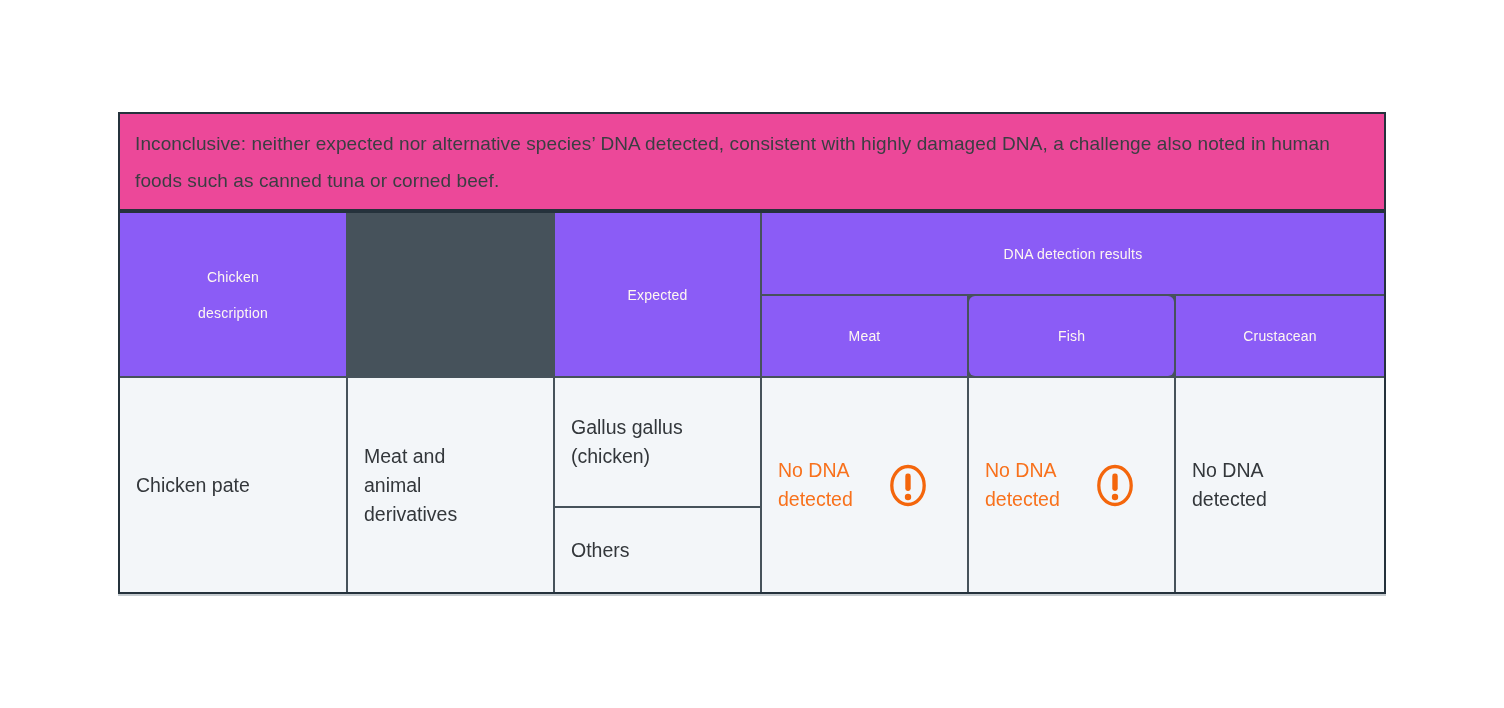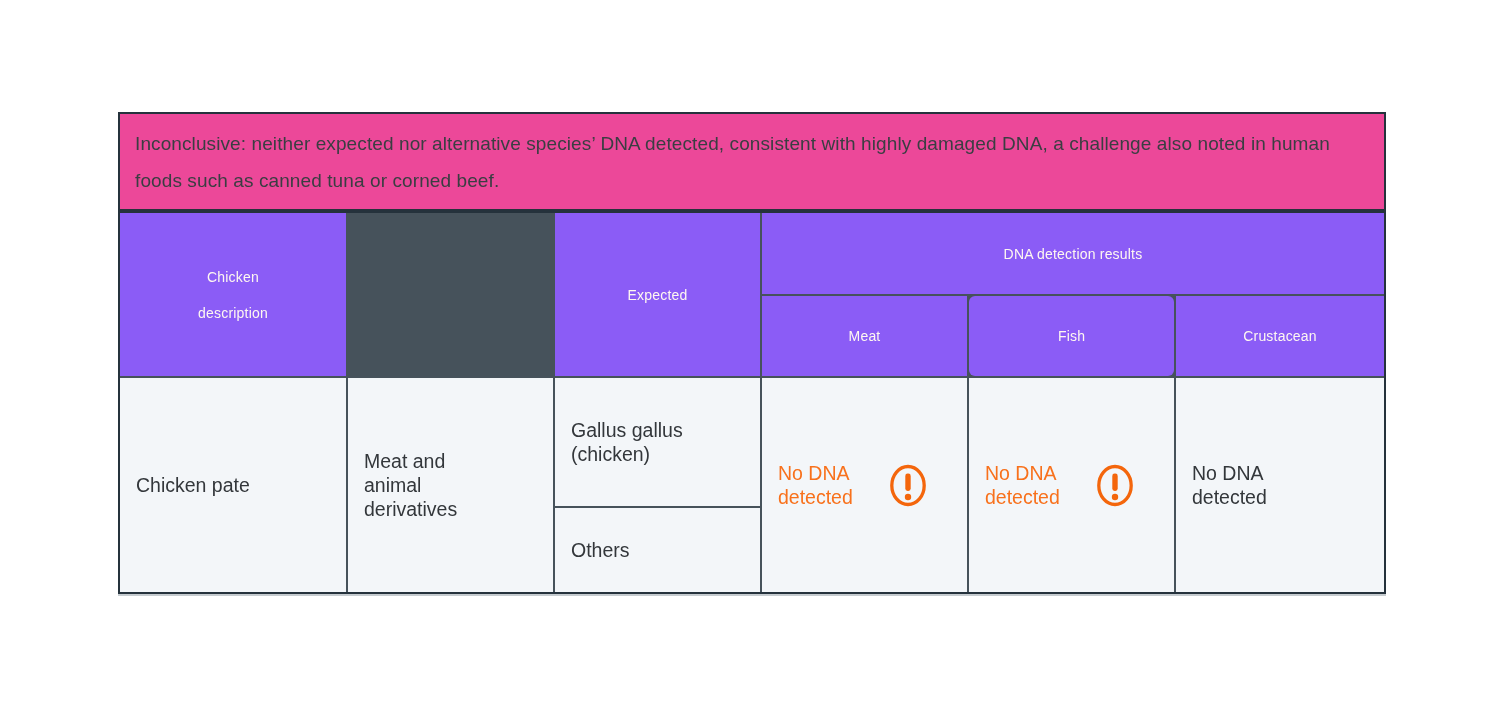--- a/index.html
+++ b/index.html
@@ -55,21 +55,21 @@
     justify-content: center;
     text-align: center;
     font-size: 14px;
     line-height: 36px;
     letter-spacing: 0.2px;
   }
   .bcell {
     background: #f3f6f9;
     color: #33373b;
     font-size: 19.5px;
-    line-height: 24px;
+    line-height: 29px;
     padding-left: 16px;
     padding-right: 10px;
   }
   .h-product     { grid-area: 1 / 1 / 3 / 2; }
   .h-ingredients { grid-area: 1 / 2 / 3 / 3; }
   .h-expected    { grid-area: 1 / 3 / 3 / 4; }
   .h-dna         { grid-area: 1 / 4 / 2 / 7; }
   .h-meat        { grid-area: 2 / 4 / 3 / 5; }
   .h-fish        { grid-area: 2 / 5 / 3 / 6; border-radius: 6px; }
   .h-crustacean  { grid-area: 2 / 6 / 3 / 7; }

